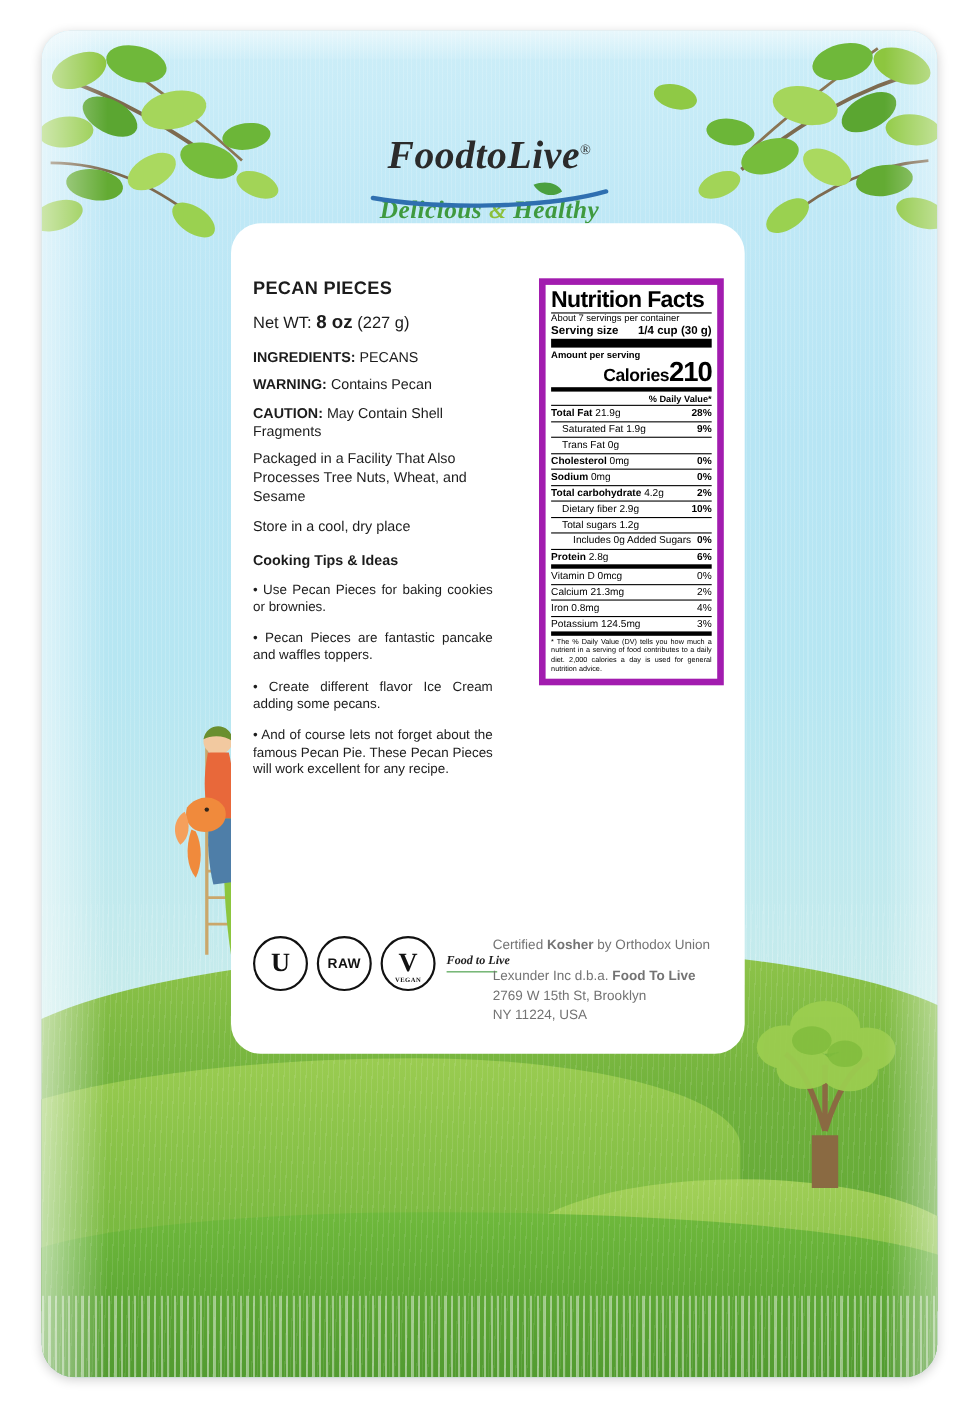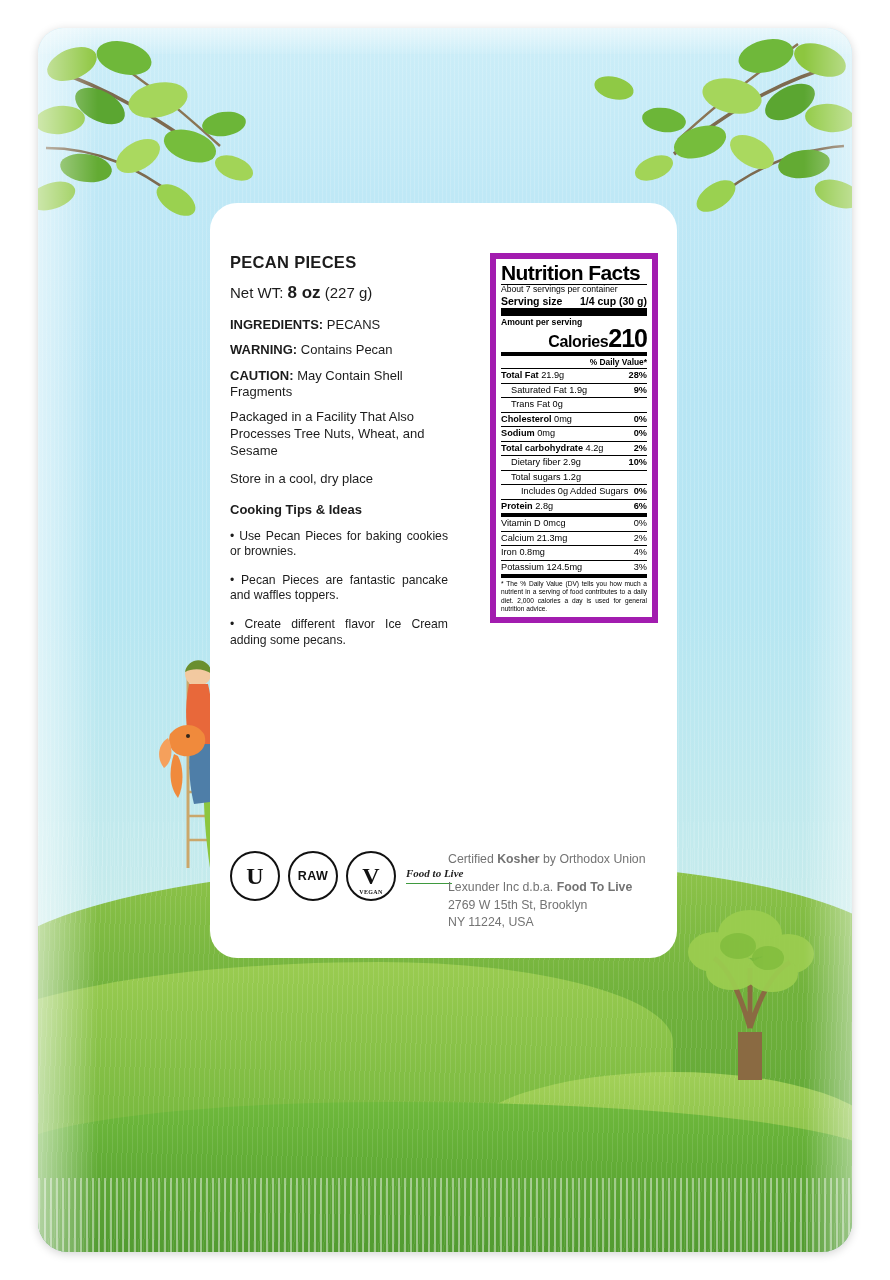--- a/index.html
+++ b/index.html
@@ -436,20 +436,34 @@
           <ellipse cx="734" cy="946" rx="26" ry="18"></ellipse>
         </g>
         <g fill="#7fbc3c" opacity=".8">
           <ellipse cx="700" cy="918" rx="18" ry="13"></ellipse>
           <ellipse cx="730" cy="930" rx="16" ry="12"></ellipse>
         </g>
       </g>
     </svg>
   </div>
 
+  <div class="brand">
+    <div class="brand-name">
+      <span>Food</span><span>to</span><span>Live</span><span class="reg">®</span>
+      <svg class="brand-swoosh" width="220" height="26" viewBox="0 0 220 26">
+        <path d="M4 16 C 60 26, 160 26, 216 10" stroke="#2f6fb0" stroke-width="4" fill="none" stroke-linecap="round"></path>
+        <path d="M150 4 C 160 0, 172 2, 176 10 C 168 16, 156 14, 150 4 Z" fill="#4aa03f"></path>
+      </svg>
+    </div>
+    <div class="brand-sub">
+      <span>Delicious</span>
+      <span class="amp">&amp;</span>
+      <span>Healthy</span>
+    </div>
+  </div>
 
   <div class="label">
 
     <div class="left-col">
       <div class="prod-title">PECAN PIECES</div>
 
       <div class="netwt">
         <span>Net WT:</span>
         <b>8 oz</b>
         <span>(227 g)</span>
@@ -471,20 +485,21 @@
       </div>
 
       <div class="para">Packaged in a Facility That Also Processes Tree Nuts, Wheat, and Sesame</div>
       <div class="para">Store in a cool, dry place</div>
 
       <div class="tips-h">Cooking Tips &amp; Ideas</div>
 
       <div class="tip">•  Use Pecan Pieces for baking cookies or brownies.</div>
       <div class="tip">• Pecan Pieces are fantastic pancake and waffles toppers.</div>
       <div class="tip">•  Create different flavor Ice Cream adding some pecans.</div>
+      <div class="tip">• And of course lets not forget about the famous Pecan Pie. These Pecan Pieces will work excellent for any recipe.</div>
     </div>
 
     <div class="nf">
       <div class="nf-title">Nutrition Facts</div>
       <div class="rule-thin"></div>
       <div class="nf-sv-count">About 7 servings per container</div>
       <div class="nf-serving">
         <span>Serving size</span>
         <span>1/4 cup (30 g)</span>
       </div>

